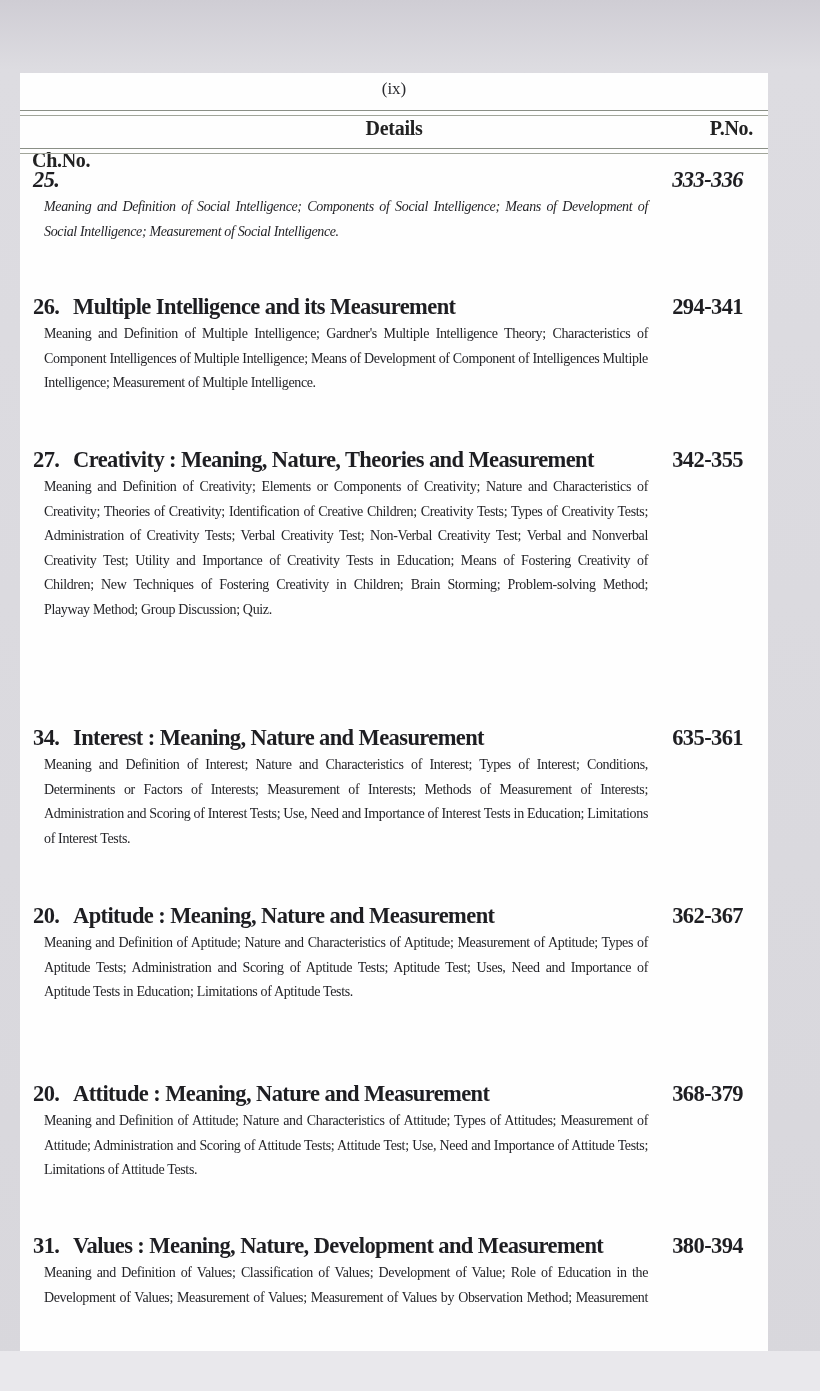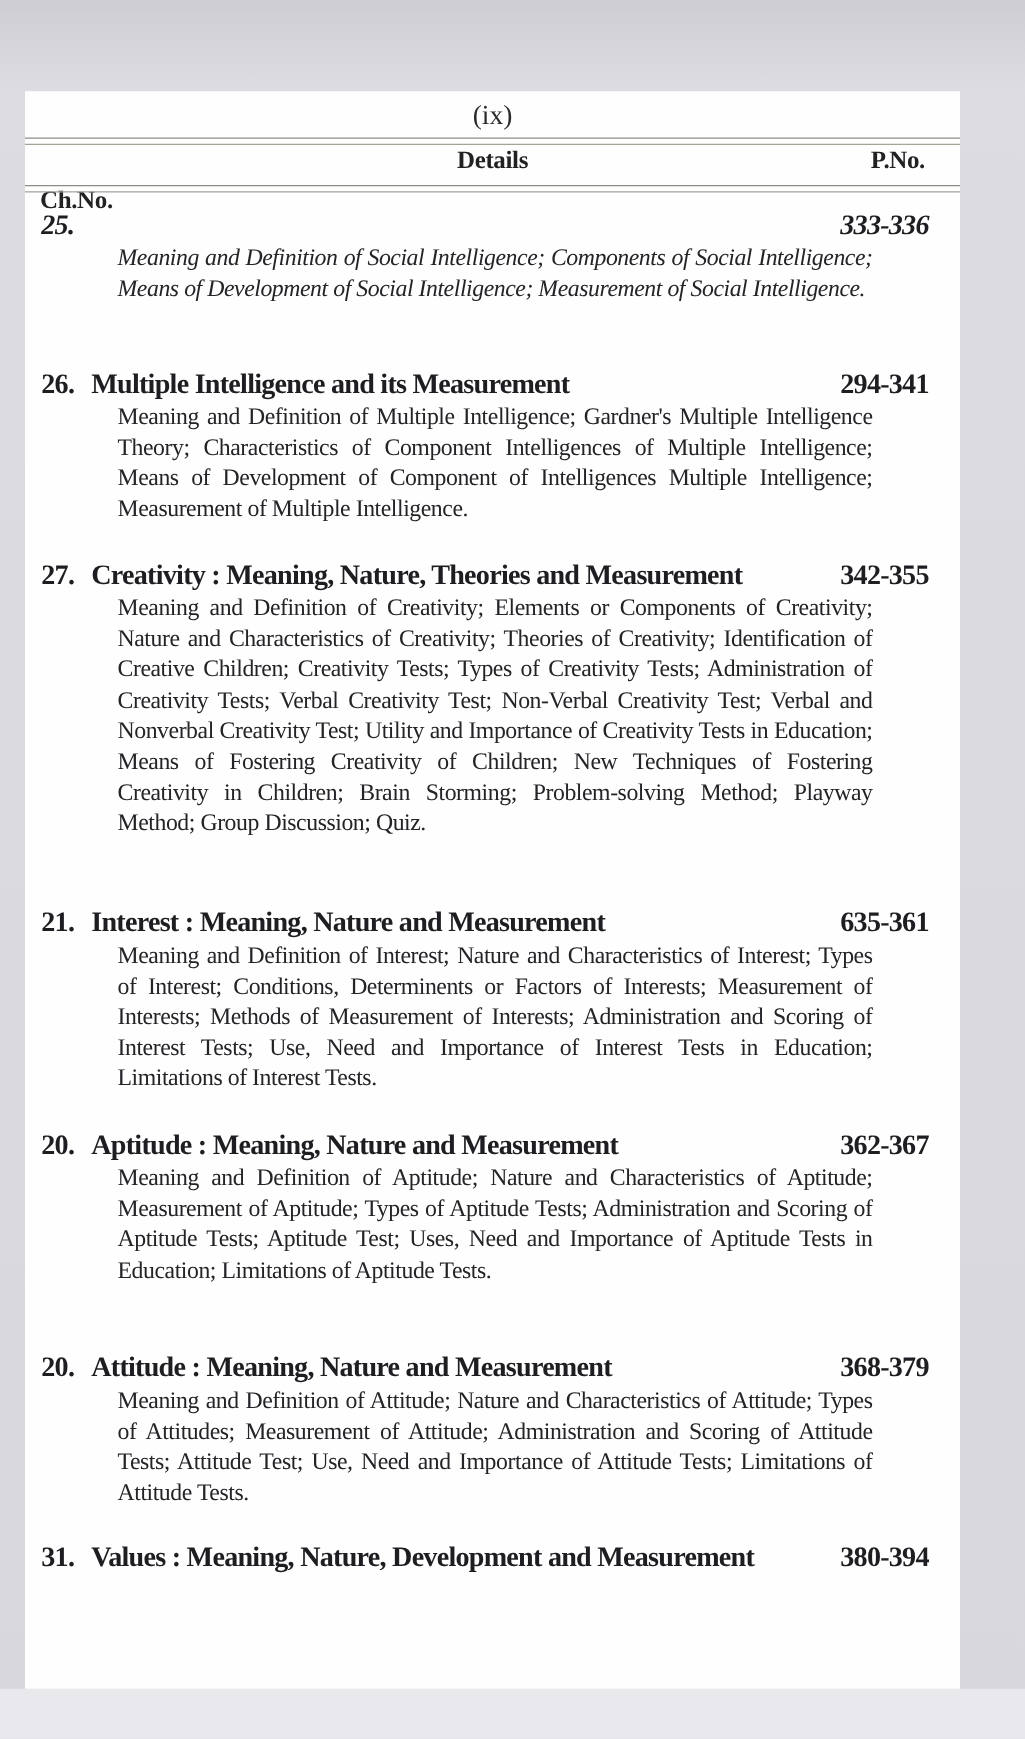--- a/index.html
+++ b/index.html
@@ -15,50 +15,50 @@
   .bottom-strip {
     position: absolute; left: 0; right: 0; top: 1351px; height: 40px;
     background: #e9e8ec;
   }
   .page {
     position: absolute; left: 20px; top: 73px; width: 748px; height: 1278px;
     background: #fefefe;
   }
   .roman {
     position: absolute; top: 6px; left: 0; right: 0; text-align: center;
-    font-size: 22px; color: #2a2a2e;
+    font-size: 17px; color: #2a2a2e;
   }
   .rule {
     position: absolute; left: 0; right: 0; height: 4px;
     border-top: 1.5px solid #8a8f86;
     border-bottom: 1.5px solid #a1a59a;
   }
   .rule.r1 { top: 37px; }
   .rule.r2 { top: 75px; }
   .head-row {
     position: absolute; top: 44px; left: 12px; right: 12px;
     font-size: 20px; font-weight: bold; color: #222;
     letter-spacing: -0.3px;
   }
   .head-row .h-ch { position: absolute; left: 0; margin-top: 32px; }
   .head-row .h-det { position: absolute; left: 0; right: 0; text-align: center; }
-  .head-row .h-pno { position: absolute; right: 16px; }
+  .head-row .h-pno { position: absolute; right: 3px; }
 
   .chapter { position: absolute; left: 0; right: 0; }
   .ch-title-row {
     position: relative; height: 28px;
     font-size: 22.5px; font-weight: bold; letter-spacing: -0.6px;
     transform-origin: left;
   }
   .ch-num { position: absolute; left: 13px; top: 0; }
   .ch-title { position: absolute; left: 53px; top: 0; white-space: nowrap; }
   .ch-pages { position: absolute; right: 25px; top: 0; }
   .ch-desc {
-    margin-left: 74px; width: 604px;
-    font-size: 19px; line-height: 24.6px; text-align: justify;
+    margin-left: 24px; width: 604px;
+    font-size: 14px; line-height: 24.6px; text-align: justify;
     text-align-last: left; color: #242428;
     letter-spacing: -0.35px;
   }
 </style>
 </head>
 <body>
 
 <div class="bottom-strip"></div>
 
 <div class="page">
@@ -94,21 +94,21 @@
     <div class="ch-title-row">
       <span class="ch-num">27.</span>
       <span class="ch-title">Creativity : Meaning, Nature, Theories and Measurement</span>
       <span class="ch-pages">342-355</span>
     </div>
     <div class="ch-desc">Meaning and Definition of Creativity; Elements or Components of Creativity; Nature and Characteristics of Creativity; Theories of Creativity; Identification of Creative Children; Creativity Tests; Types of Creativity Tests; Administration of Creativity Tests; Verbal Creativity Test; Non-Verbal Creativity Test; Verbal and Nonverbal Creativity Test; Utility and Importance of Creativity Tests in Education; Means of Fostering Creativity of Children; New Techniques of Fostering Creativity in Children; Brain Storming; Problem-solving Method; Playway Method; Group Discussion; Quiz.</div>
   </div>
 
   <div class="chapter" style="top:652px;">
     <div class="ch-title-row">
-      <span class="ch-num">21.</span>
+      <span class="ch-num">34.</span>
       <span class="ch-title">Interest : Meaning, Nature and Measurement</span>
       <span class="ch-pages">635-361</span>
     </div>
     <div class="ch-desc">Meaning and Definition of Interest; Nature and Characteristics of Interest; Types of Interest; Conditions, Determinents or Factors of Interests; Measurement of Interests; Methods of Measurement of Interests; Administration and Scoring of Interest Tests; Use, Need and Importance of Interest Tests in Education; Limitations of Interest Tests.</div>
   </div>
 
   <div class="chapter" style="top:830px;">
     <div class="ch-title-row">
       <span class="ch-num">20.</span>
       <span class="ch-title">Aptitude : Meaning, Nature and Measurement</span>
@@ -125,14 +125,15 @@
     </div>
     <div class="ch-desc">Meaning and Definition of Attitude; Nature and Characteristics of Attitude; Types of Attitudes; Measurement of Attitude; Administration and Scoring of Attitude Tests; Attitude Test; Use, Need and Importance of Attitude Tests; Limitations of Attitude Tests.</div>
   </div>
 
   <div class="chapter" style="top:1160px;">
     <div class="ch-title-row">
       <span class="ch-num">31.</span>
       <span class="ch-title">Values : Meaning, Nature, Development and Measurement</span>
       <span class="ch-pages">380-394</span>
     </div>
+    <div class="ch-desc" style="text-align-last: justify;">Meaning and Definition of Values; Classification of Values; Development of Value; Role of Education in the Development of Values; Measurement of Values; Measurement of Values by Observation Method; Measurement</div>
   </div>
 </div>
 
 </body></html>

